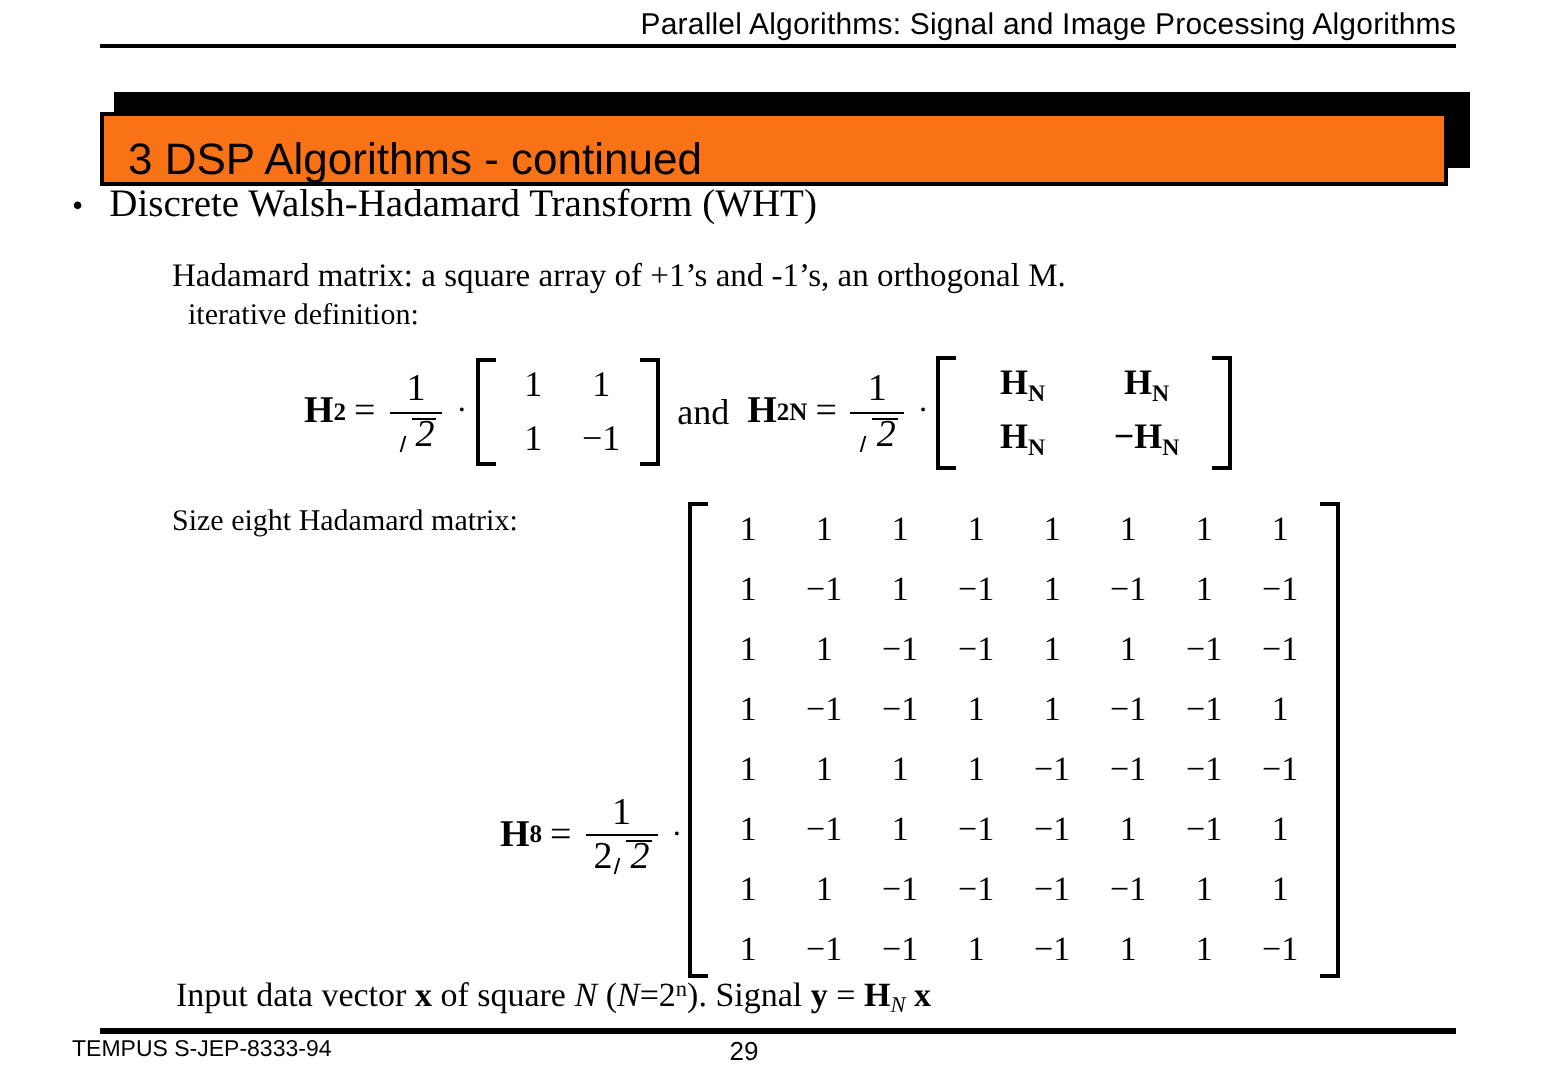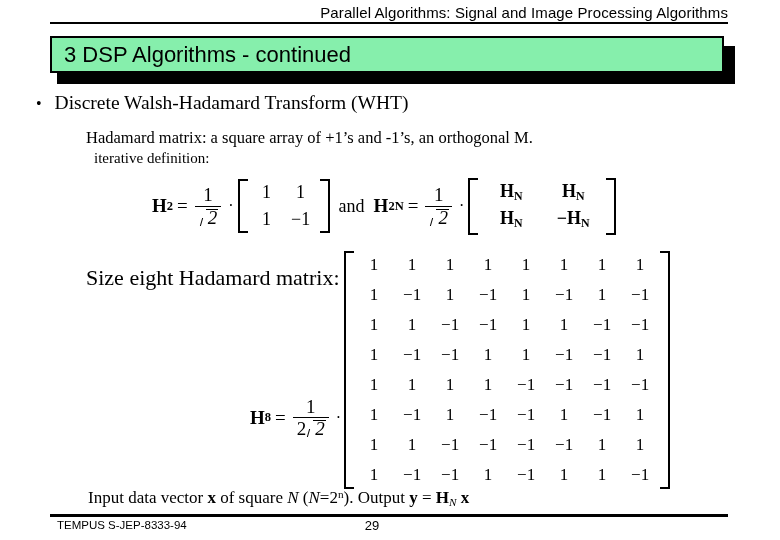--- a/index.html
+++ b/index.html
@@ -42,29 +42,29 @@
   .title-shadow {
     position: absolute;
     top: 46px;
     left: 57px;
     width: 678px;
     height: 38px;
     background: #000;
   }
   .title-box {
     position: absolute;
-    top: 36px;
+    top: 56px;
     left: 50px;
     width: 674px;
     height: 37px;
-    background: #86efac;
+    background: #f97316;
     border: 2.5px solid #000;
     box-sizing: border-box;
     display: flex;
-    align-items: center;
+    align-items: flex-end;
   }
   .title-text {
     font-family: "Liberation Sans", "DejaVu Sans", sans-serif;
     font-size: 22px;
     padding-left: 12px;
     line-height: 1;
     white-space: nowrap;
   }
 
   
@@ -94,23 +94,23 @@
     position: absolute;
     top: 150px;
     left: 94px;
     font-size: 15px;
     white-space: nowrap;
     text-align: center;
   }
 
   .size8-label {
     position: absolute;
-    top: 265px;
+    top: 253px;
     left: 86px;
-    font-size: 22px;
+    font-size: 15px;
     white-space: nowrap;
   }
 
   .bottom-line {
     position: absolute;
     top: 488px;
     left: 88px;
     font-size: 17px;
     white-space: nowrap;
   }
@@ -262,21 +262,21 @@
     position: absolute;
     top: 514px;
     left: 50px;
     width: 678px;
     height: 2.5px;
     background: #000;
   }
   .footer-left {
     position: absolute;
     top: 519px;
-    left: 57px;
+    left: 36px;
     font-family: "Liberation Sans", "DejaVu Sans", sans-serif;
     font-size: 11.5px;
     white-space: nowrap;
   }
   .footer-right {
     position: absolute;
     top: 518px;
     left: 34px;
     width: 676px;
     text-align: center;
@@ -435,17 +435,17 @@
       <span class="mcell">1</span>
       <span class="mcell">−1</span>
       <span class="mcell">1</span>
       <span class="mcell">1</span>
       <span class="mcell">−1</span>
     </span>
     <span class="brk brk-r"></span>
   </span>
 </div>
 
-<div class="bottom-line math"><span>Input data vector </span><span class="mvar">x</span><span> of square  </span><span class="mitalic">N</span><span>  (</span><span class="mitalic">N</span><span>=2</span><sup class="msup">n</sup><span>).  Output </span><span class="mvar">y</span><span> = </span><span class="mvar">H</span><sub class="msub-it">N</sub><span class="mvar"> x</span></div>
+<div class="bottom-line math"><span>Input data vector </span><span class="mvar">x</span><span> of square  </span><span class="mitalic">N</span><span>  (</span><span class="mitalic">N</span><span>=2</span><sup class="msup">n</sup><span>).  Signal </span><span class="mvar">y</span><span> = </span><span class="mvar">H</span><sub class="msub-it">N</sub><span class="mvar"> x</span></div>
 
 <div class="footer-rule"></div>
 <div class="footer-left">TEMPUS S-JEP-8333-94</div>
 <div class="footer-right">29</div>
 
 </body></html>

